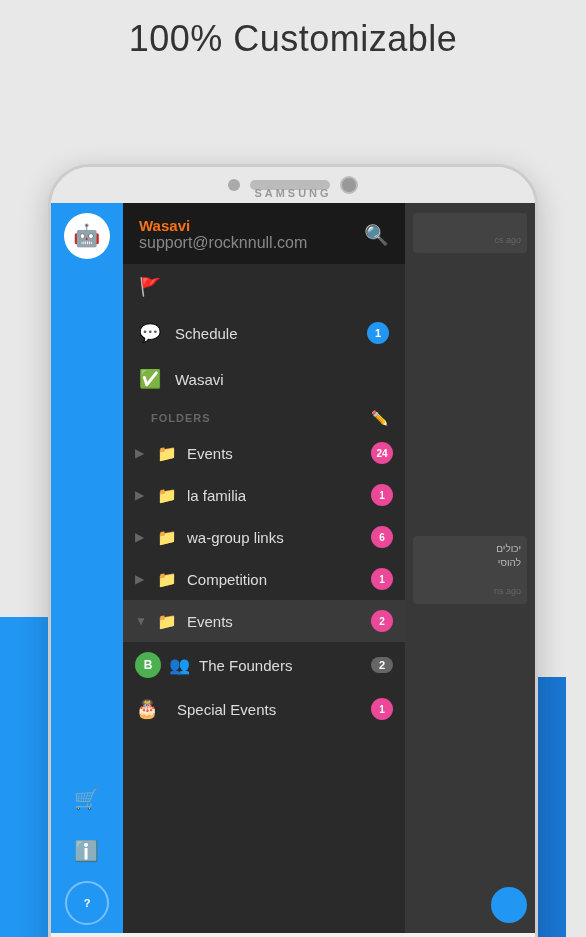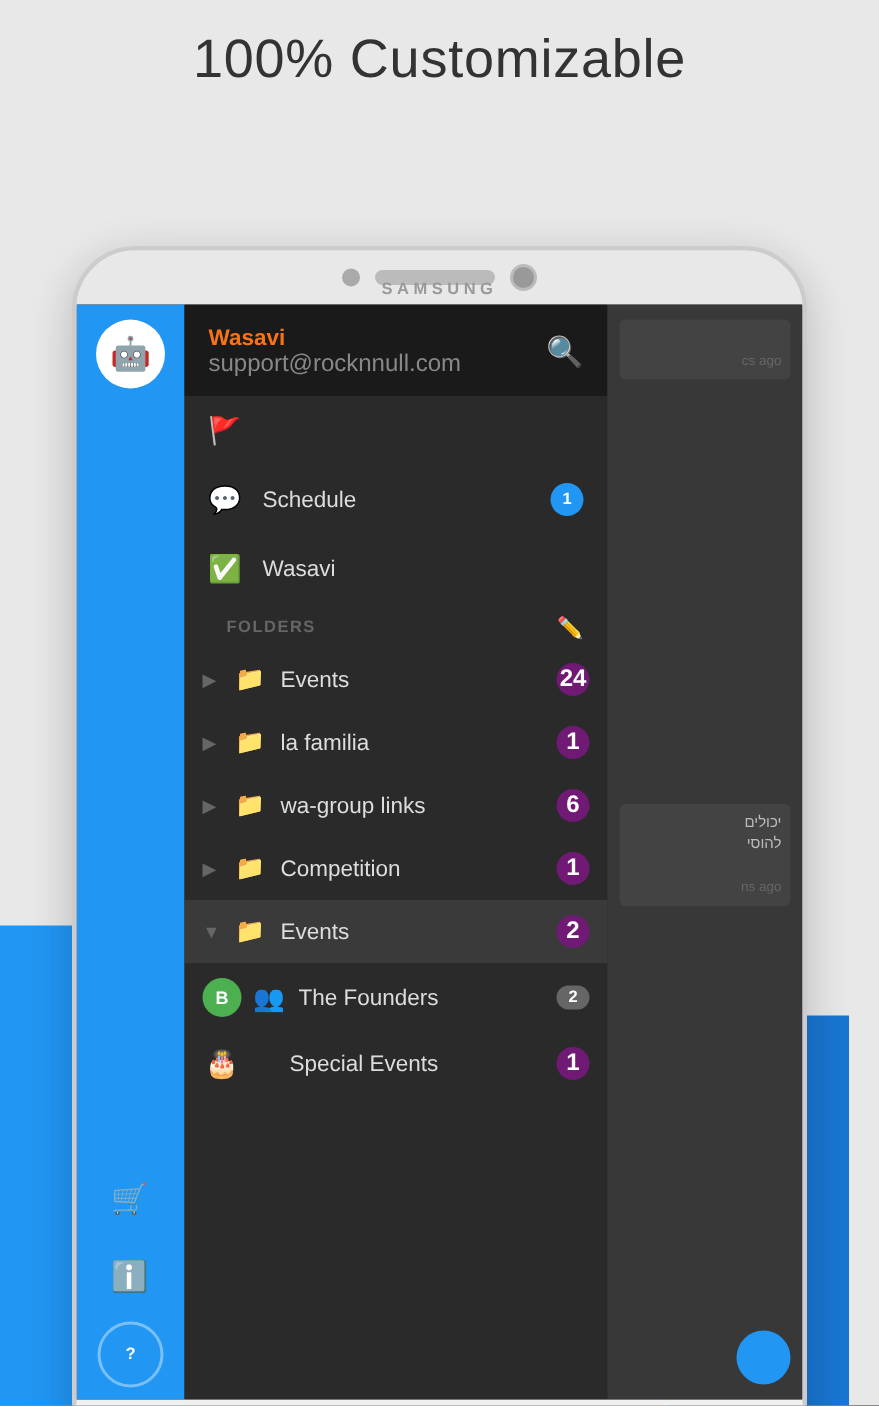--- a/index.html
+++ b/index.html
@@ -266,23 +266,23 @@
       color: #777;
       width: 22px;
     }
 
     .folder-label {
       flex: 1;
       color: #ddd;
     }
 
     .folder-badge {
-      background: #701a75;
+      background: #ec4899;
       color: white;
-      font-size: 16px;
+      font-size: 10px;
       font-weight: bold;
       border-radius: 50%;
       width: 22px;
       height: 22px;
       display: flex;
       align-items: center;
       justify-content: center;
     }
 
     
@@ -528,21 +528,21 @@
 
       <div class="group-item">
         <div class="group-avatar" style="background:#4caf50;">B</div>
         <span class="group-icon">👥</span>
         <span class="folder-label">The Founders</span>
         <div class="group-badge">2</div>
       </div>
 
       <div class="group-item">
         <span style="font-size:18px; width:26px; text-align:center;">🎂</span>
-        <span class="folder-label" style="margin-left:24px;">Special Events</span>
+        <span class="folder-label" style="margin-left:8px;">Special Events</span>
         <div class="folder-badge">1</div>
       </div>
 
     </div>
 
     <div class="chat-area">
       <div class="chat-area-inner">
         <div class="chat-snippet">
           <div class="chat-time">cs ago</div>
         </div>

